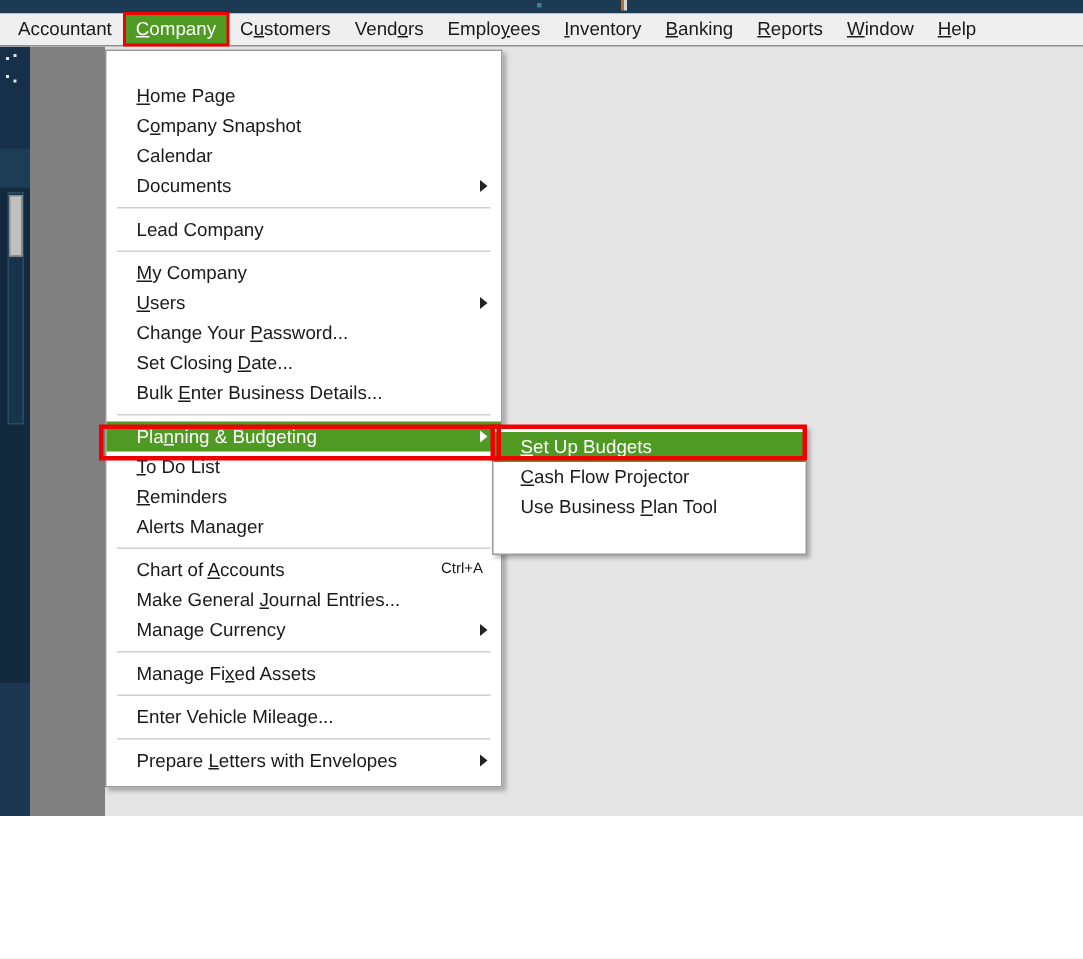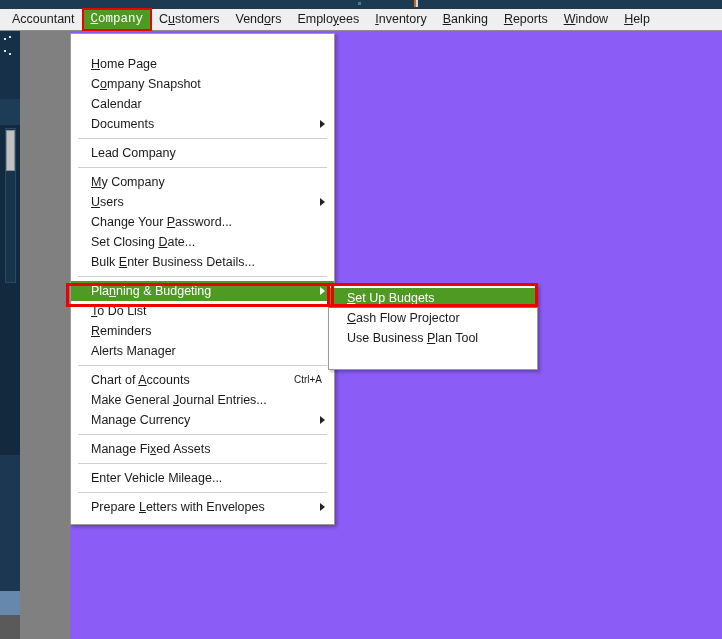--- a/index.html
+++ b/index.html
@@ -3,23 +3,23 @@
 <meta charset="utf-8">
 <style>
   html, body {
     margin: 0;
     padding: 0;
     background: #ffffff;
   }
   #app {
     position: relative;
     width: 722px;
-    height: 639px;
+    height: 544px;
     overflow: hidden;
-    background: #8b5cf6;
+    background: #e5e5e5;
     font-family: "Liberation Sans", sans-serif;
     -webkit-font-smoothing: none;
   }
 
   
   .titlebar {
     position: absolute;
     left: 0; top: 0;
     width: 722px; height: 9px;
     background: #1c3a51;
@@ -60,21 +60,20 @@
     white-space: nowrap;
     cursor: default;
   }
   .menu-top.active {
     background: #4f9a22;
     color: #ffffff;
     outline: 2px solid #ee0000;
     outline-offset: -1px;
     position: relative;
     z-index: 30;
-    font-family: Liberation Mono, monospace;
   }
   .menu-top u { text-decoration: underline; }
 
   
   .sidebar {
     position: absolute;
     left: 0; top: 31px;
     width: 20px; height: 608px;
     background: #1b3busa;
   }

